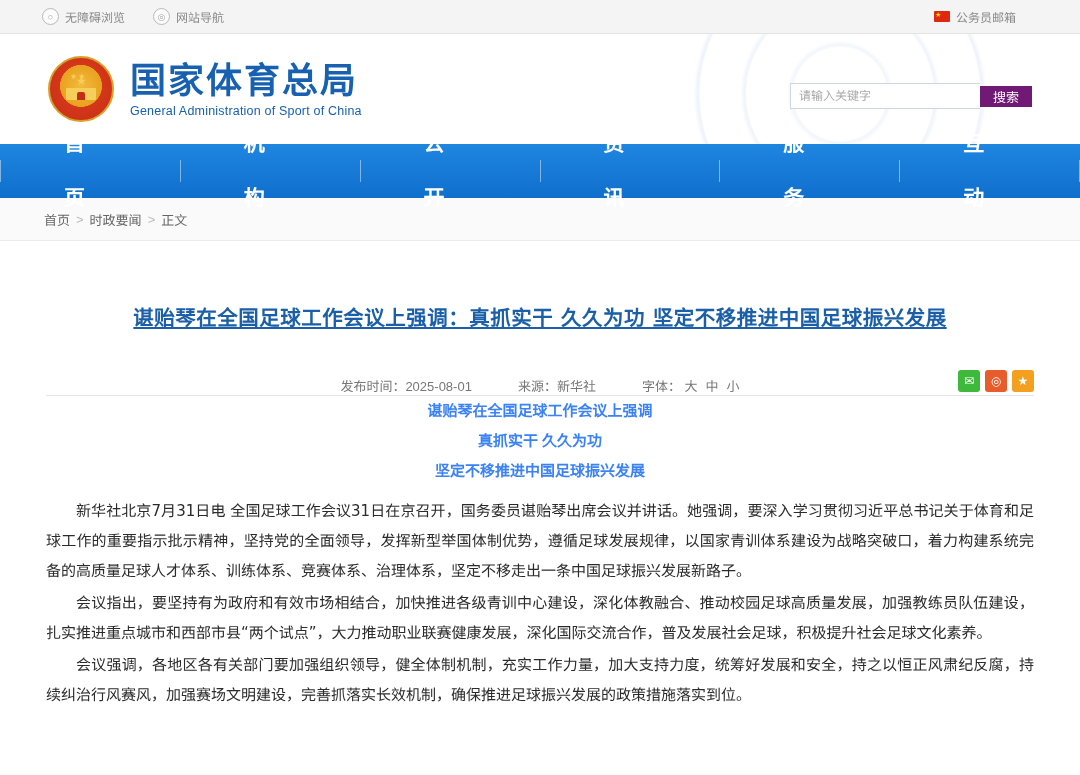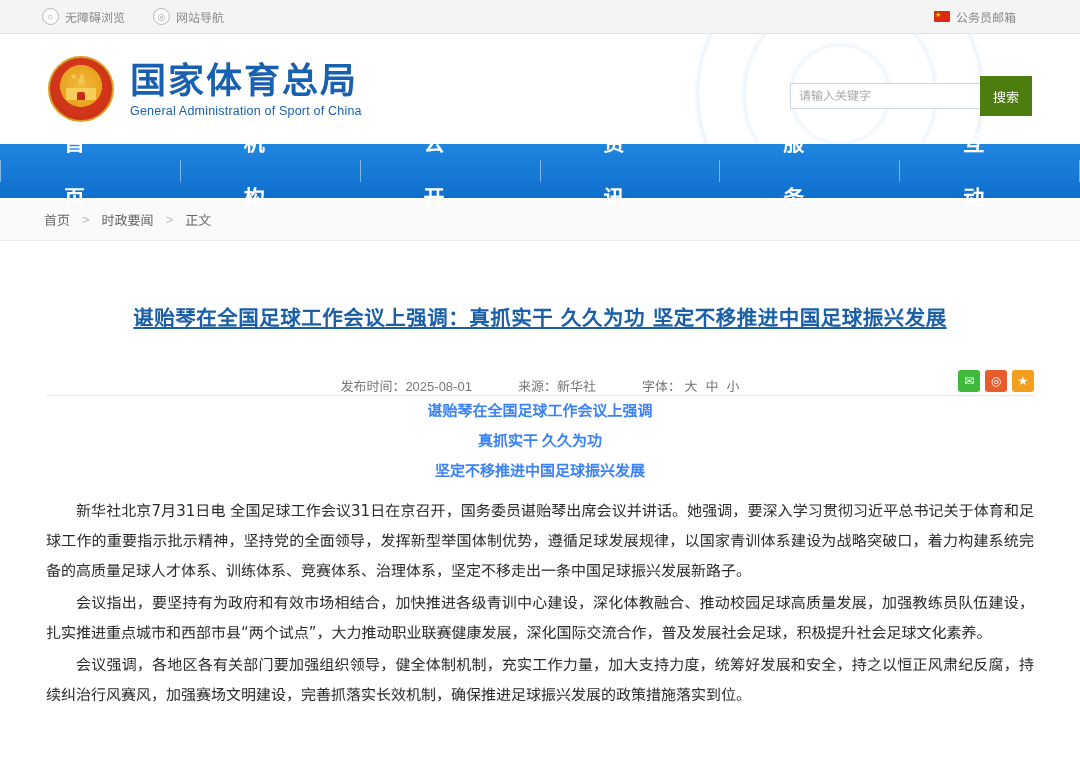--- a/index.html
+++ b/index.html
@@ -190,23 +190,23 @@
     background: #fff;
     font-size: 12px;
     color: #333;
     padding: 0 8px;
     box-sizing: border-box;
     outline: none;
     font-family: Liberation Serif, serif;
   }
   .search-input::placeholder { color: #a8a8a8; }
   .search-btn {
-    height: 40px;
+    height: 21px;
     padding: 0 13px;
-    background: #4d7c0f;
+    background: #701a75;
     color: #fff;
     border: none;
     font-size: 13px;
     cursor: pointer;
     font-family: "DejaVu Sans", sans-serif;
   }
 
   
   .nav {
     height: 54px;
@@ -240,21 +240,21 @@
     height: 42px;
     display: flex;
     align-items: center;
   }
   .breadcrumb {
     margin-left: 44px;
     font-size: 13px;
     color: #666;
     display: flex;
     align-items: center;
-    gap: 12px;
+    gap: 6px;
   }
   .breadcrumb .sep { color: #bbb; }
   .breadcrumb a { color: #666; text-decoration: none; cursor: pointer; }
 
   
   .article {
     padding: 0 46px;
     box-sizing: border-box;
   }
   .article-title {

